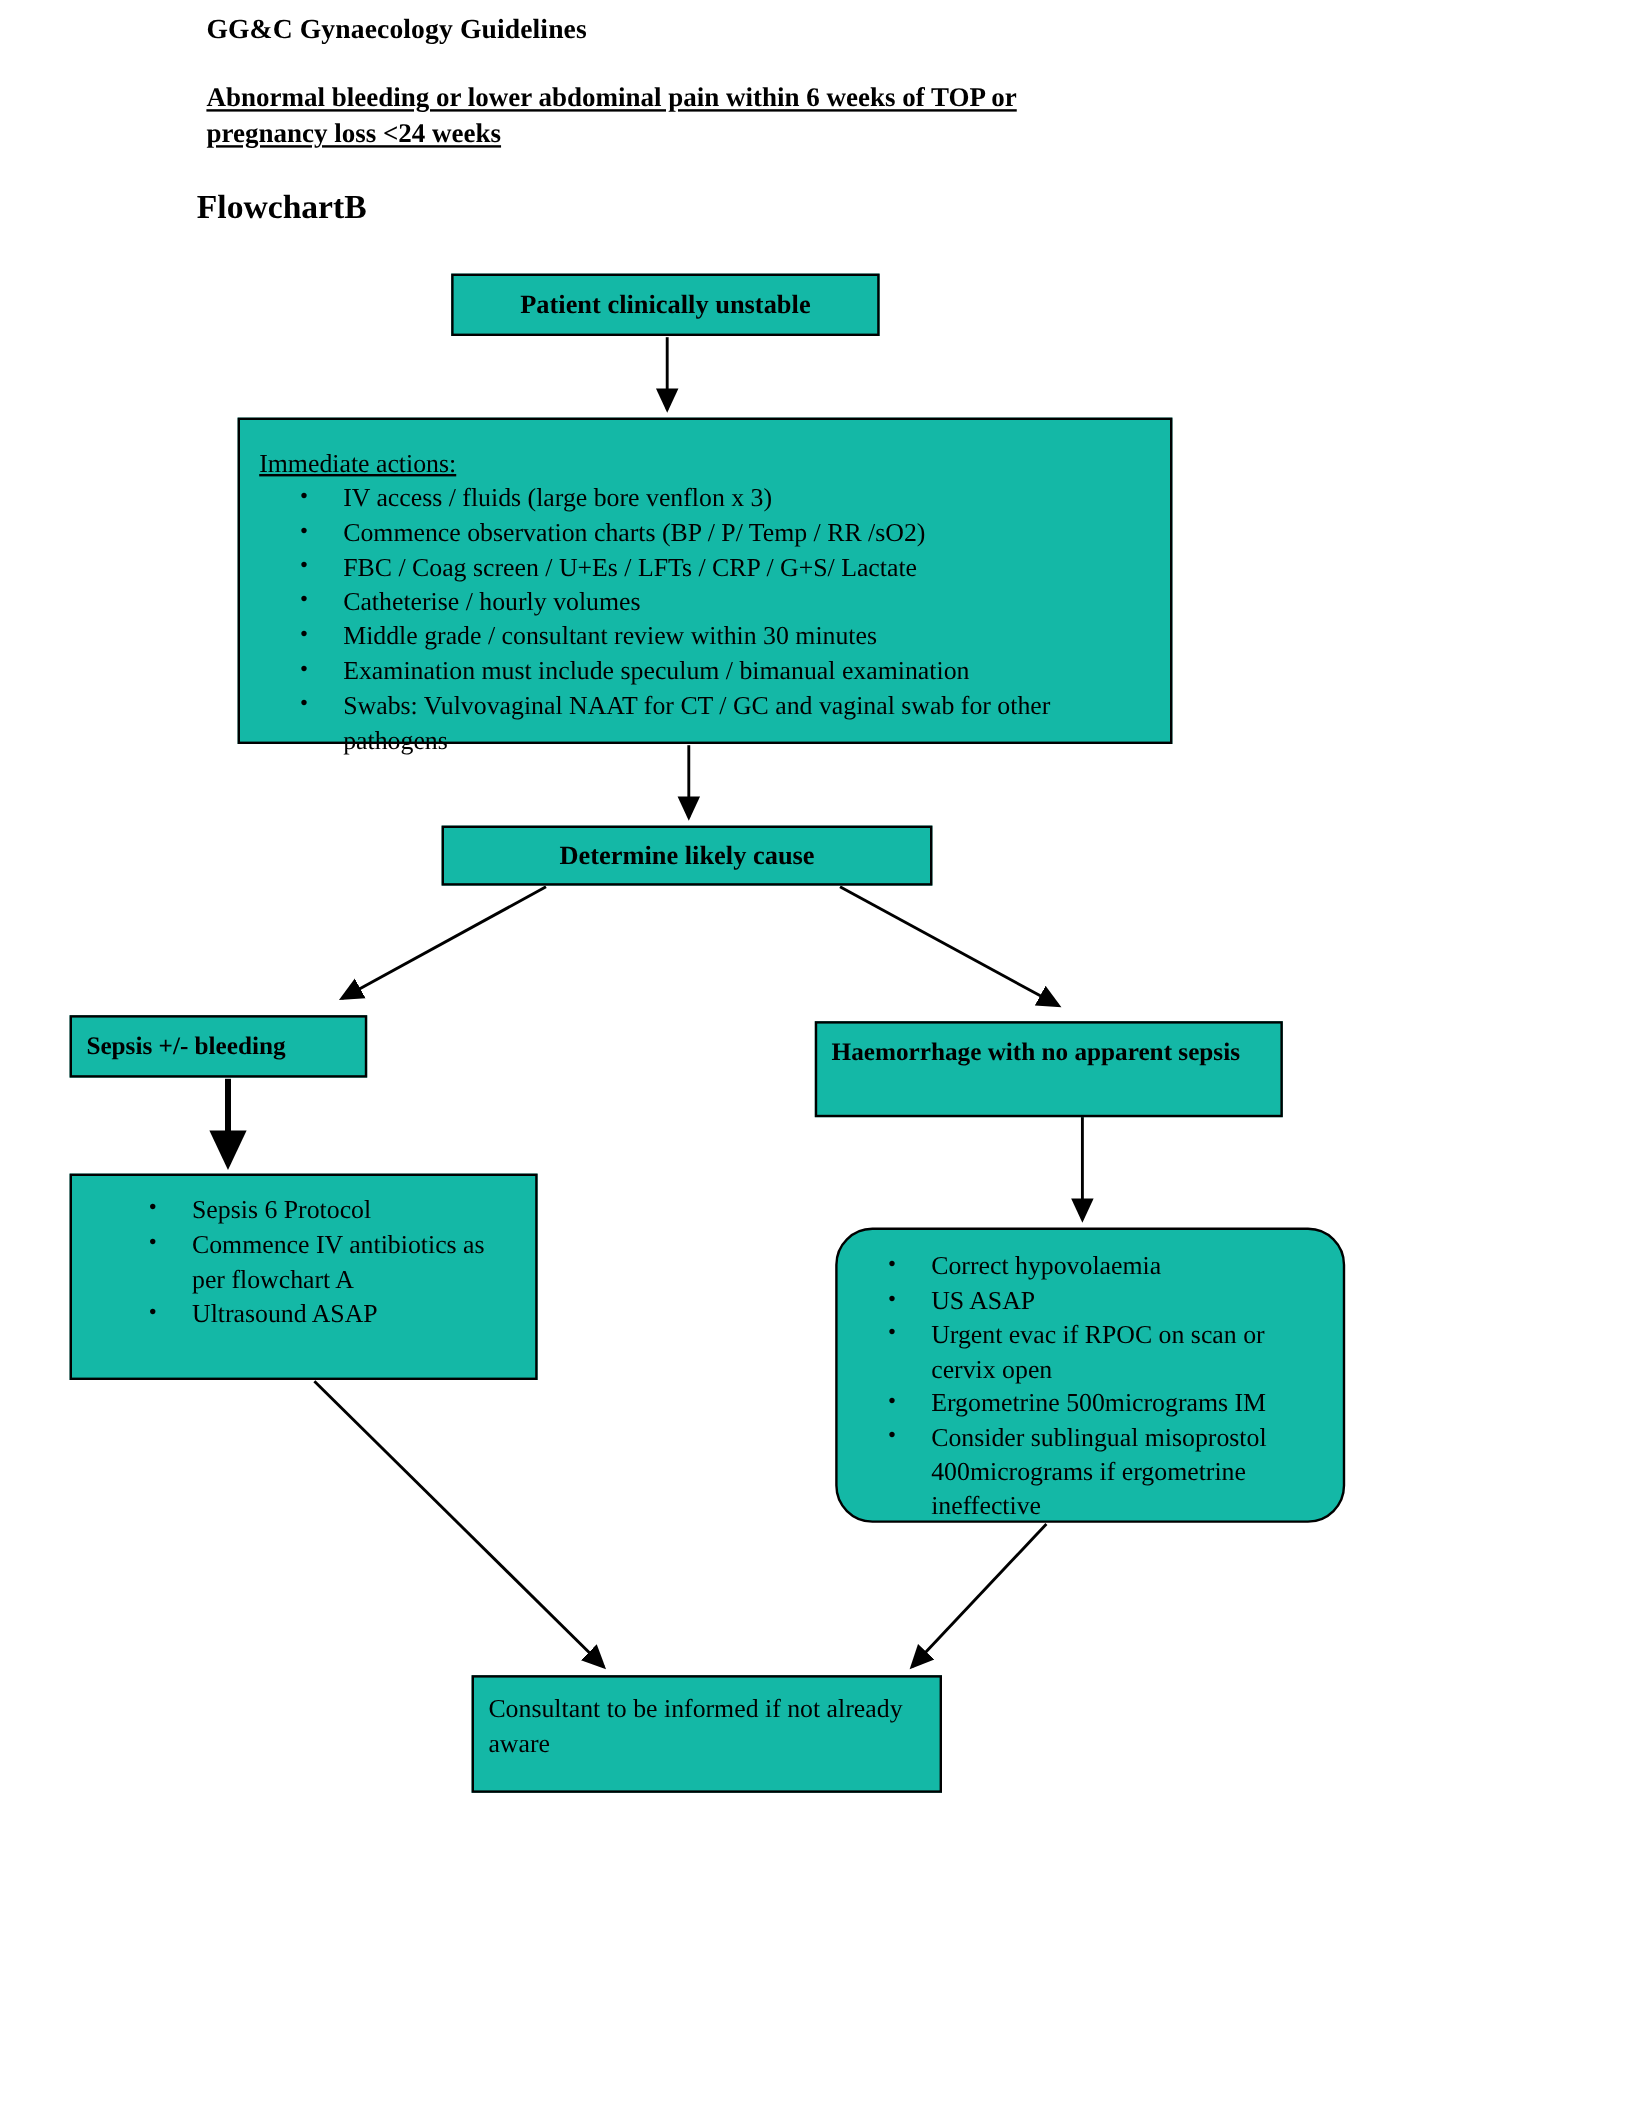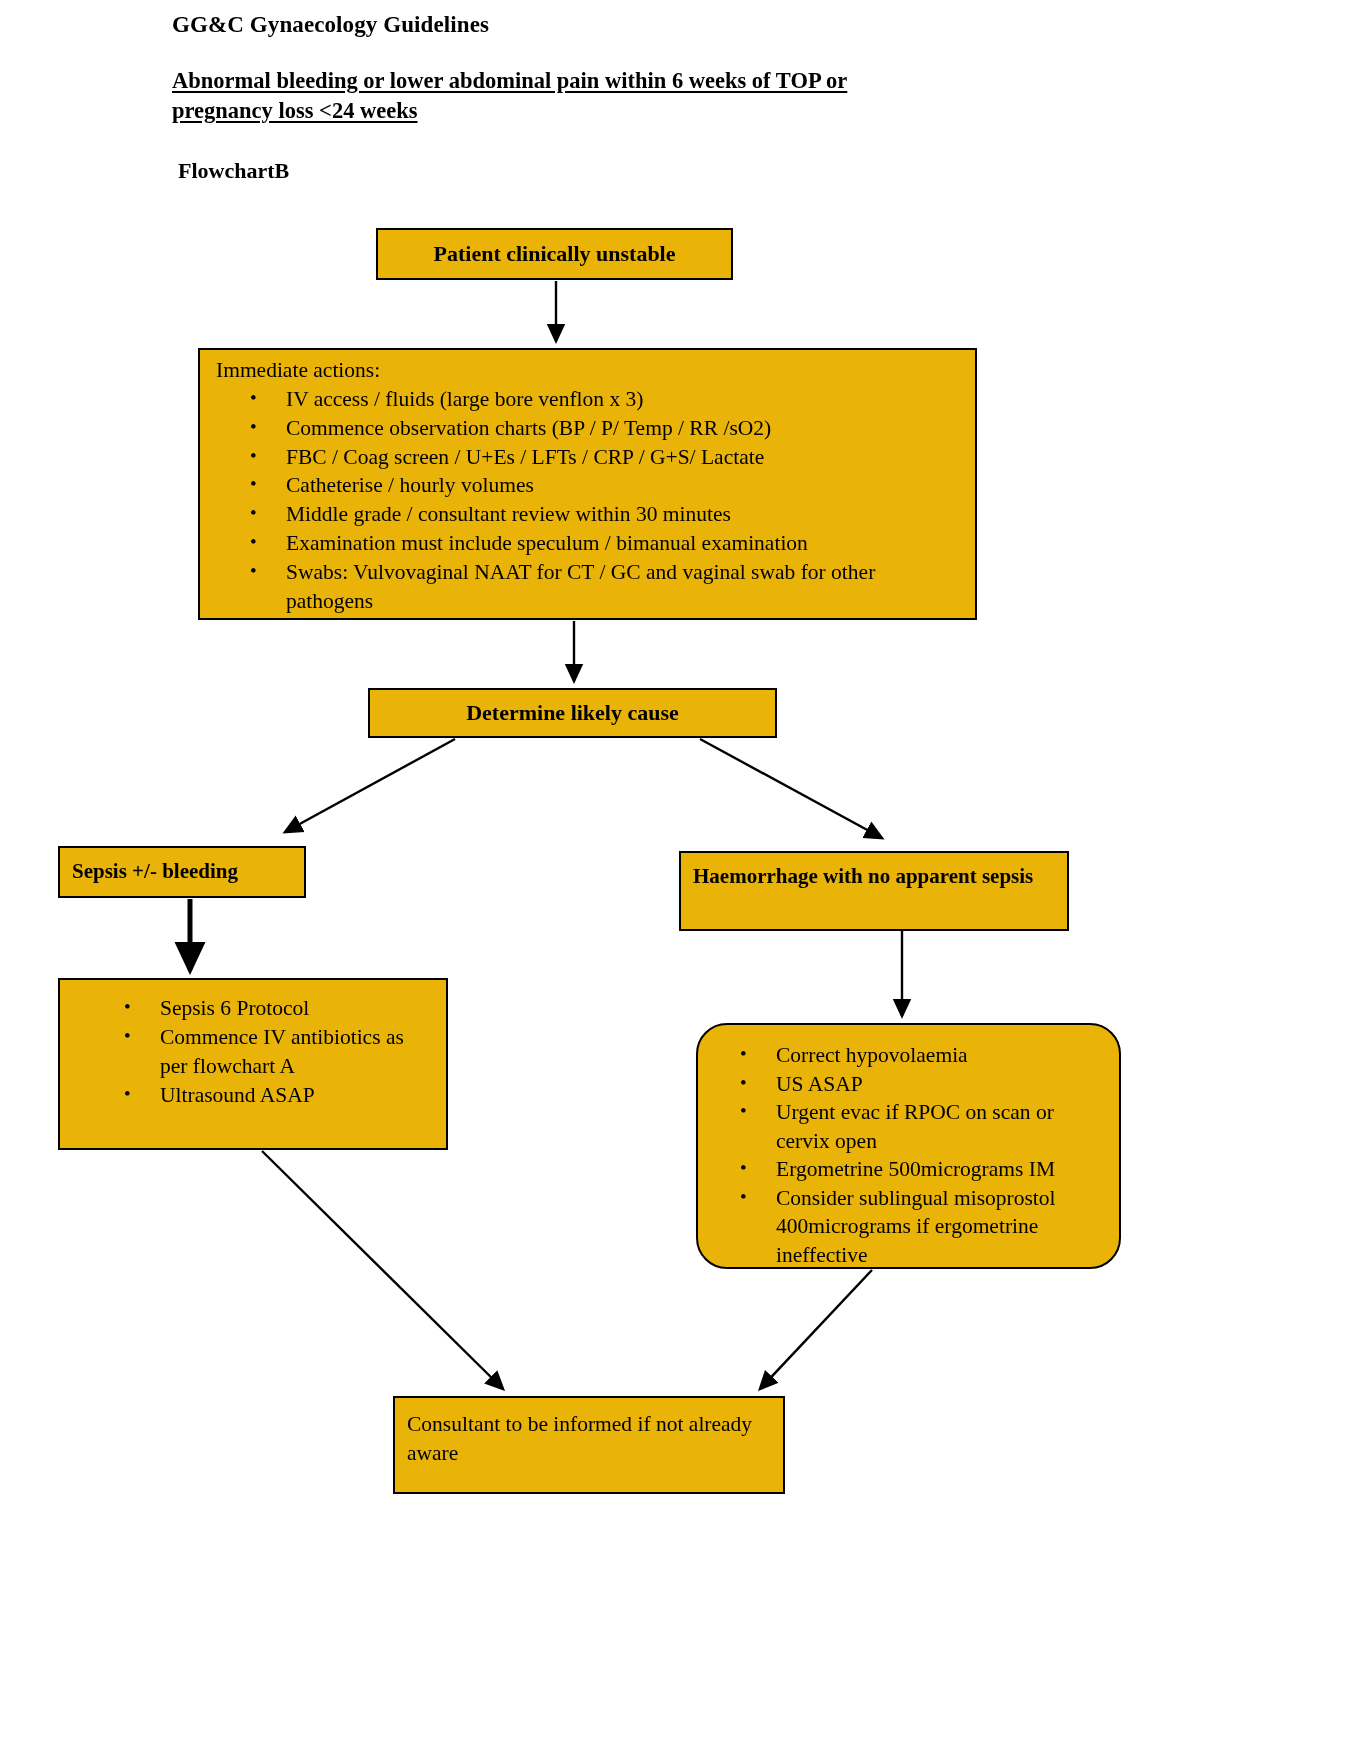--- a/index.html
+++ b/index.html
@@ -36,31 +36,31 @@
     top: 66px;
     width: 740px;
     font-size: 22.5px;
     font-weight: bold;
     line-height: 30px;
     text-decoration: underline;
     text-underline-offset: 3px;
   }
   .flowchart-label {
     position: absolute;
-    left: 178px;
+    left: 164px;
     top: 158px;
-    font-size: 22px;
+    font-size: 28px;
     font-weight: bold;
   }
 
   
   .box {
     position: absolute;
     border: 2px solid #000000;
-    background: #eab308;
+    background: #14b8a6;
     box-sizing: border-box;
   }
   .box-centered {
     display: flex;
     align-items: center;
     justify-content: center;
     text-align: center;
     font-weight: bold;
     font-size: 22px;
   }
@@ -77,22 +77,23 @@
   #box-determine  { left: 368px; top: 688px;  width: 409px; height: 50px; }
   #box-sepsis     { left: 58px;  top: 846px;  width: 248px; height: 52px; }
   #box-haem       { left: 679px; top: 851px;  width: 390px; height: 80px; }
   #box-sepsis-act { left: 58px;  top: 978px;  width: 390px; height: 172px; }
   #box-haem-act   { left: 696px; top: 1023px; width: 425px; height: 246px; border-radius: 31px; }
   #box-consultant { left: 393px; top: 1396px; width: 392px; height: 98px; }
 
   
   .section-heading {
     font-size: 21.5px;
+    text-decoration: underline;
     text-underline-offset: 2px;
-    padding: 8px 0 0 16px;
+    padding: 24px 0 0 16px;
   }
   ul.bullets {
     list-style: none;
     margin: 2px 0 0 0;
     padding: 0 18px 0 50px;
     font-size: 21.5px;
     line-height: 28.8px;
   }
   ul.bullets li {
     position: relative;

